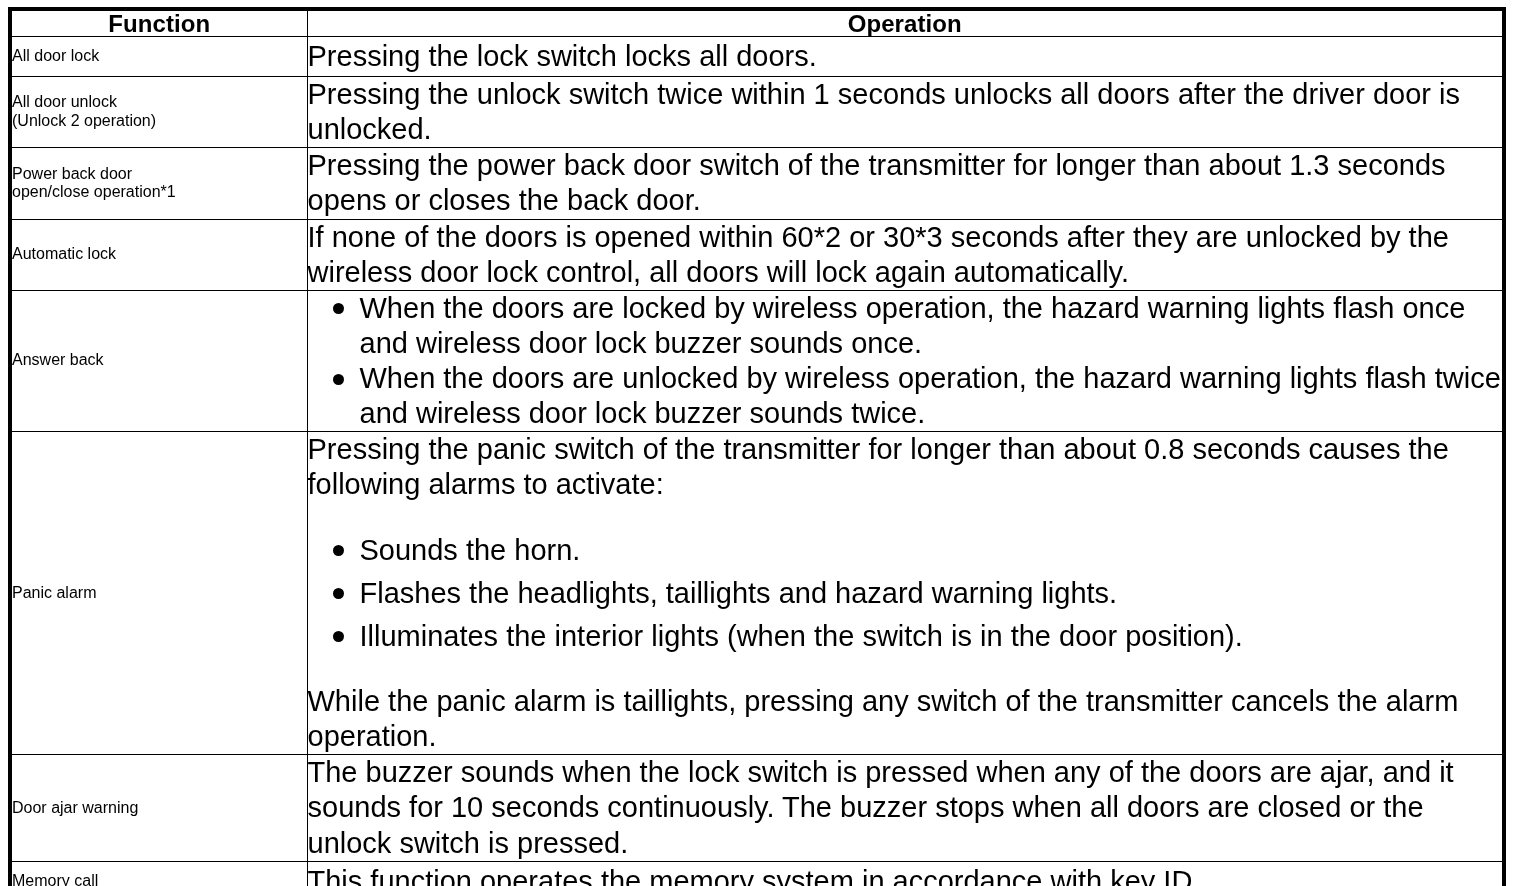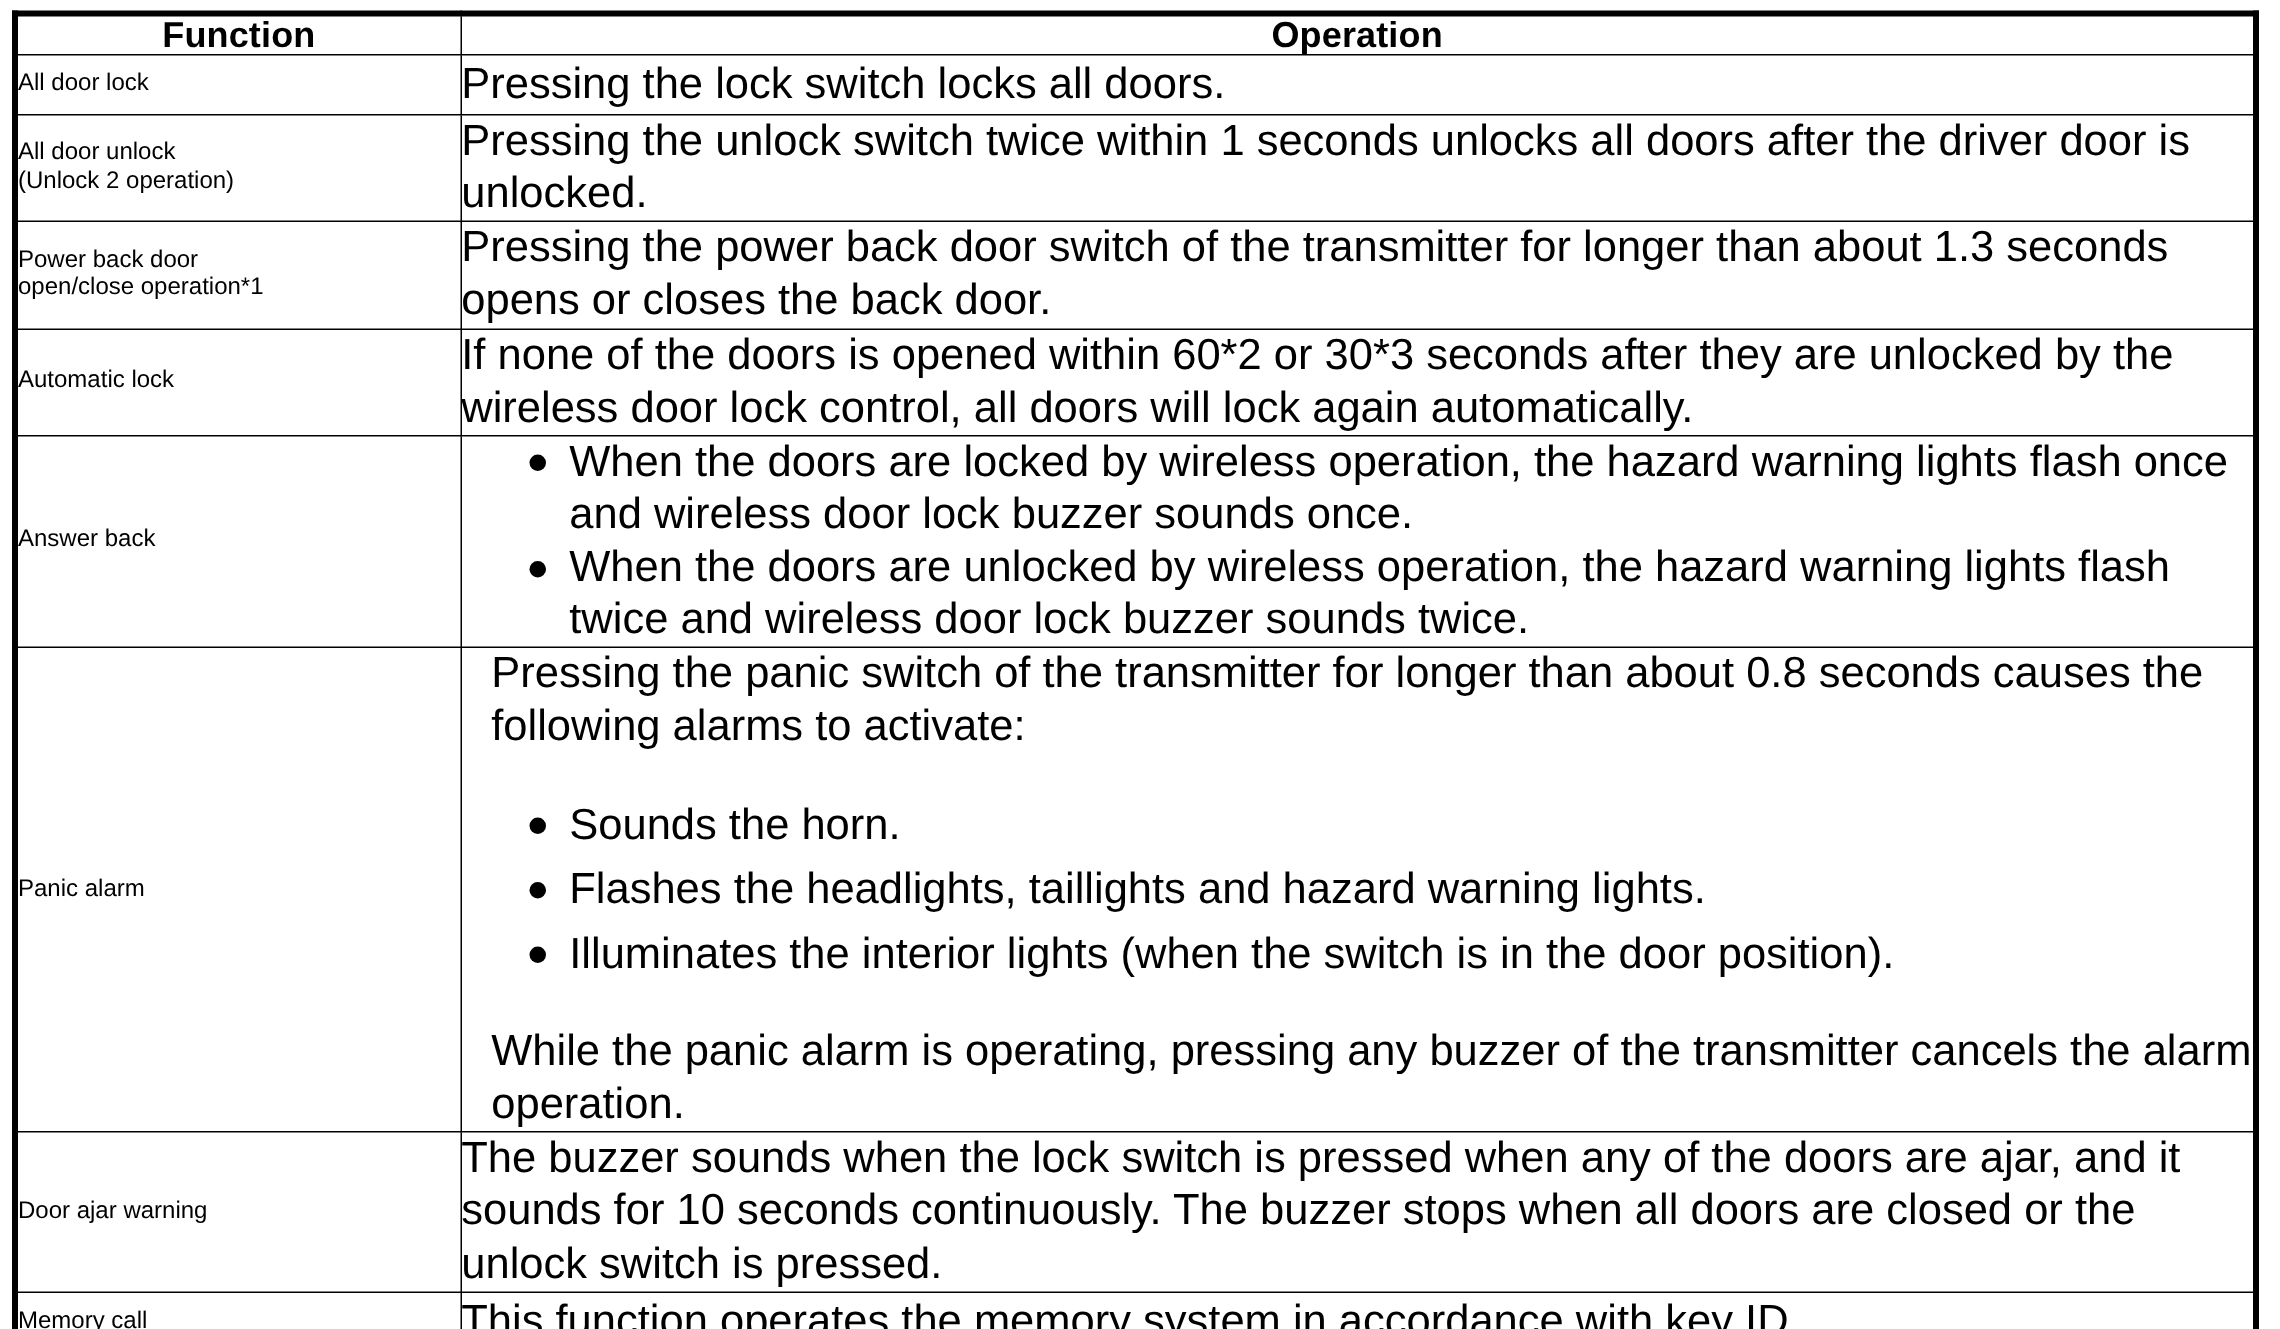--- a/index.html
+++ b/index.html
@@ -101,21 +101,21 @@
   tr.r-unlock     td { height: 59px; }
   tr.r-powerback  td { height: 63px; }
   tr.r-autolock   td { height: 61px; }
   tr.r-answer     td { height: 131px; }
   tr.r-panic      td { height: 249px; }
   tr.r-ajar       td { height: 70px; }
   tr.r-illum      td { height: 70px; }
   tr.r-memory     td { height: 40px; }
 
   tr.r-answer td.oper,
-  tr.r-panic  td.oper { vertical-align: top; padding-left: 20px; }
+  tr.r-panic  td.oper { vertical-align: top; }
   tr.r-panic  td.func { vertical-align: middle; }
   tr.r-answer td.func { vertical-align: middle; }
   tr.r-unlock td.func { vertical-align: middle; }
   tr.r-lock   td.oper,
   tr.r-memory td.oper { vertical-align: middle; }
 </style>
 </head>
 <body>
 
 <div class="sheet">
@@ -176,21 +176,21 @@
         <td class="func">Panic alarm</td>
         <td class="oper">
           <p>Pressing the panic switch of the transmitter for longer than about 0.8 seconds causes the following alarms to activate:</p>
           <span class="spacer"></span>
           <ul class="bullets loose">
             <li>Sounds the horn.</li>
             <li>Flashes the headlights, taillights and hazard warning lights.</li>
             <li>Illuminates the interior lights (when the switch is in the door position).</li>
           </ul>
           <span class="spacer"></span>
-          <p>While the panic alarm is operating, pressing any buzzer of the transmitter cancels the alarm operation.</p>
+          <p>While the panic alarm is taillights, pressing any switch of the transmitter cancels the alarm operation.</p>
         </td>
       </tr>
 
       <tr class="r-ajar">
         <td class="func">Door ajar warning</td>
         <td class="oper">
           <p>The buzzer sounds when the lock switch is pressed when any of the doors are ajar, and it sounds for 10 seconds continuously. The buzzer stops when all doors are closed or the unlock switch is pressed.</p>
         </td>
       </tr>
 

